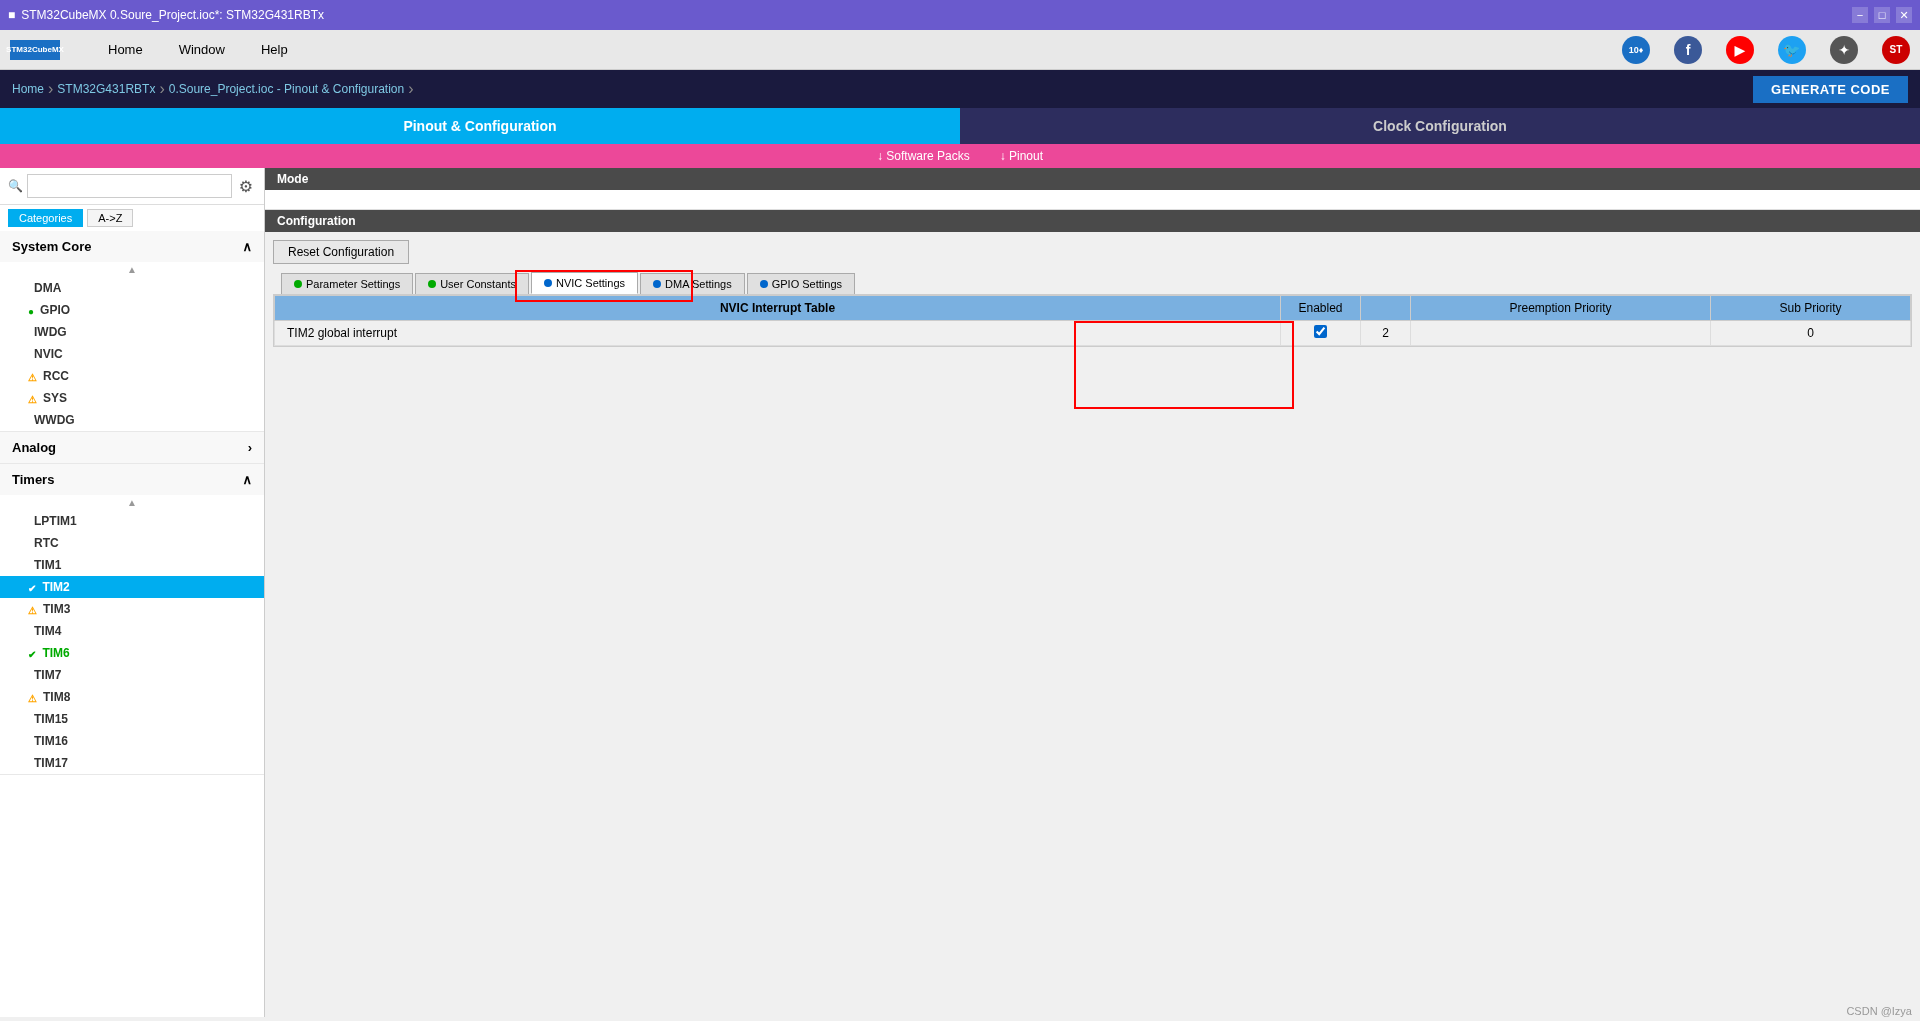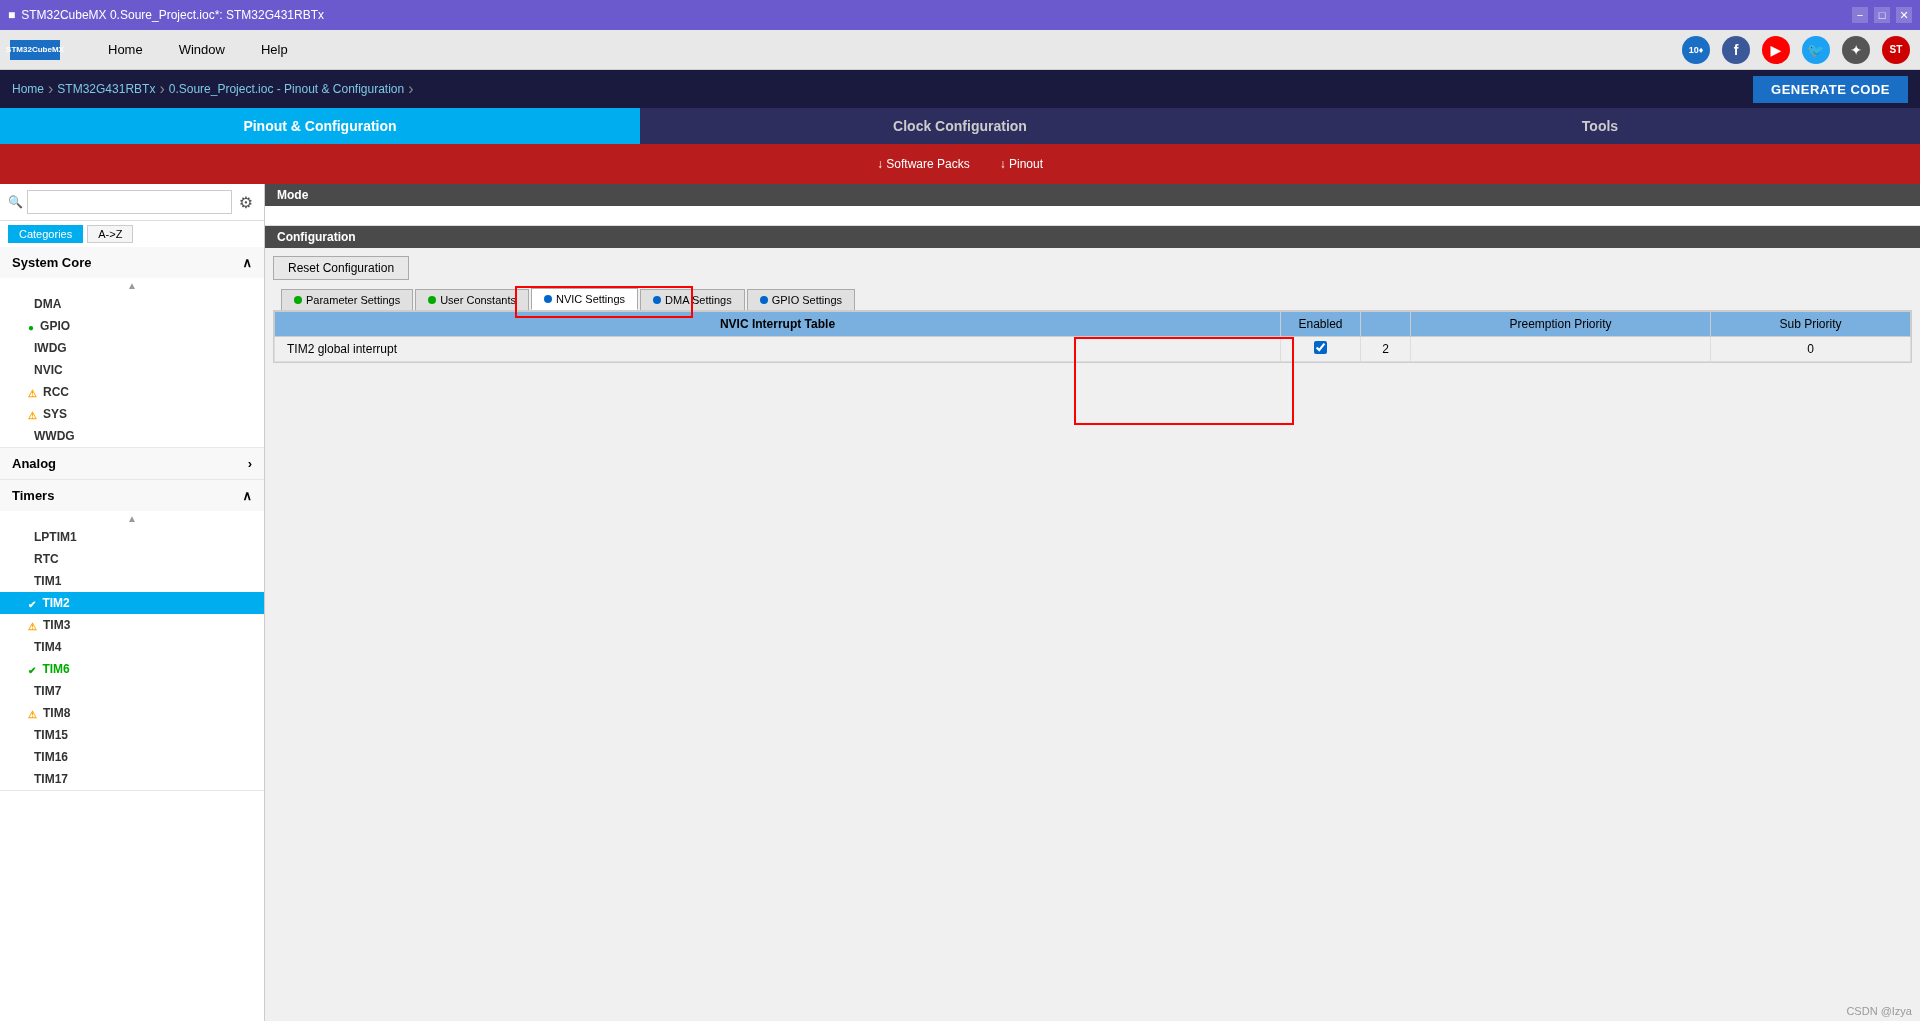--- a/index.html
+++ b/index.html
@@ -25,21 +25,21 @@
       height: 40px;
       display: flex;
       align-items: center;
       padding: 0 10px;
       gap: 20px;
       border-bottom: 1px solid #ccc;
     }
     .logo-area { display: flex; align-items: center; gap: 6px; margin-right: 20px; }
     .logo-box { width: 50px; height: 20px; background: #1a6fc4; display: flex; align-items: center; justify-content: center; color: white; font-size: 8px; font-weight: bold; line-height: 1.2; text-align: center; }
     .menu-item { cursor: pointer; font-size: 13px; padding: 4px 8px; }
-    .social-icons { margin-left: auto; display: flex; align-items: center; gap: 12px; }
+    .social-icons { margin-left: auto; display: flex; align-items: center; gap: 24px; }
     .social-icon { width: 28px; height: 28px; border-radius: 50%; display: flex; align-items: center; justify-content: center; font-size: 14px; cursor: pointer; }
 
     
     #breadcrumb {
       background: #1a1a3e;
       color: white;
       height: 38px;
       display: flex;
       align-items: center;
       padding: 0 12px;
@@ -72,22 +72,22 @@
       font-size: 14px;
       font-weight: bold;
       cursor: pointer;
       border: none;
     }
     .tab-main.active { background: #00adef; color: white; }
     .tab-main.inactive { background: #2d2d5e; color: #cccccc; }
 
     
     #sub-nav {
-      background: #b91c1c;
-      height: 40px;
+      background: #ec4899;
+      height: 24px;
       display: flex;
       align-items: center;
       justify-content: center;
       gap: 30px;
     }
     .sub-nav-item { color: white; font-size: 12px; cursor: pointer; display: flex; align-items: center; gap: 4px; }
 
     
     #main-area {
       display: flex;
@@ -282,21 +282,20 @@
   <span class="bc-item">STM32G431RBTx</span>
   <span class="bc-sep">›</span>
   <span class="bc-item">0.Soure_Project.ioc - Pinout &amp; Configuration</span>
   <span class="bc-sep">›</span>
   <button class="generate-btn">GENERATE CODE</button>
 </div>
 
 <div id="tab-nav">
   <button class="tab-main active">Pinout &amp; Configuration</button>
   <button class="tab-main inactive">Clock Configuration</button>
-  <button class="tab-main inactive">Tools</button>
 </div>
 
 <div id="sub-nav">
   <span class="sub-nav-item">↓ Software Packs</span>
   <span class="sub-nav-item">↓ Pinout</span>
 </div>
 
 <div id="main-area">
 
   <div id="sidebar">

